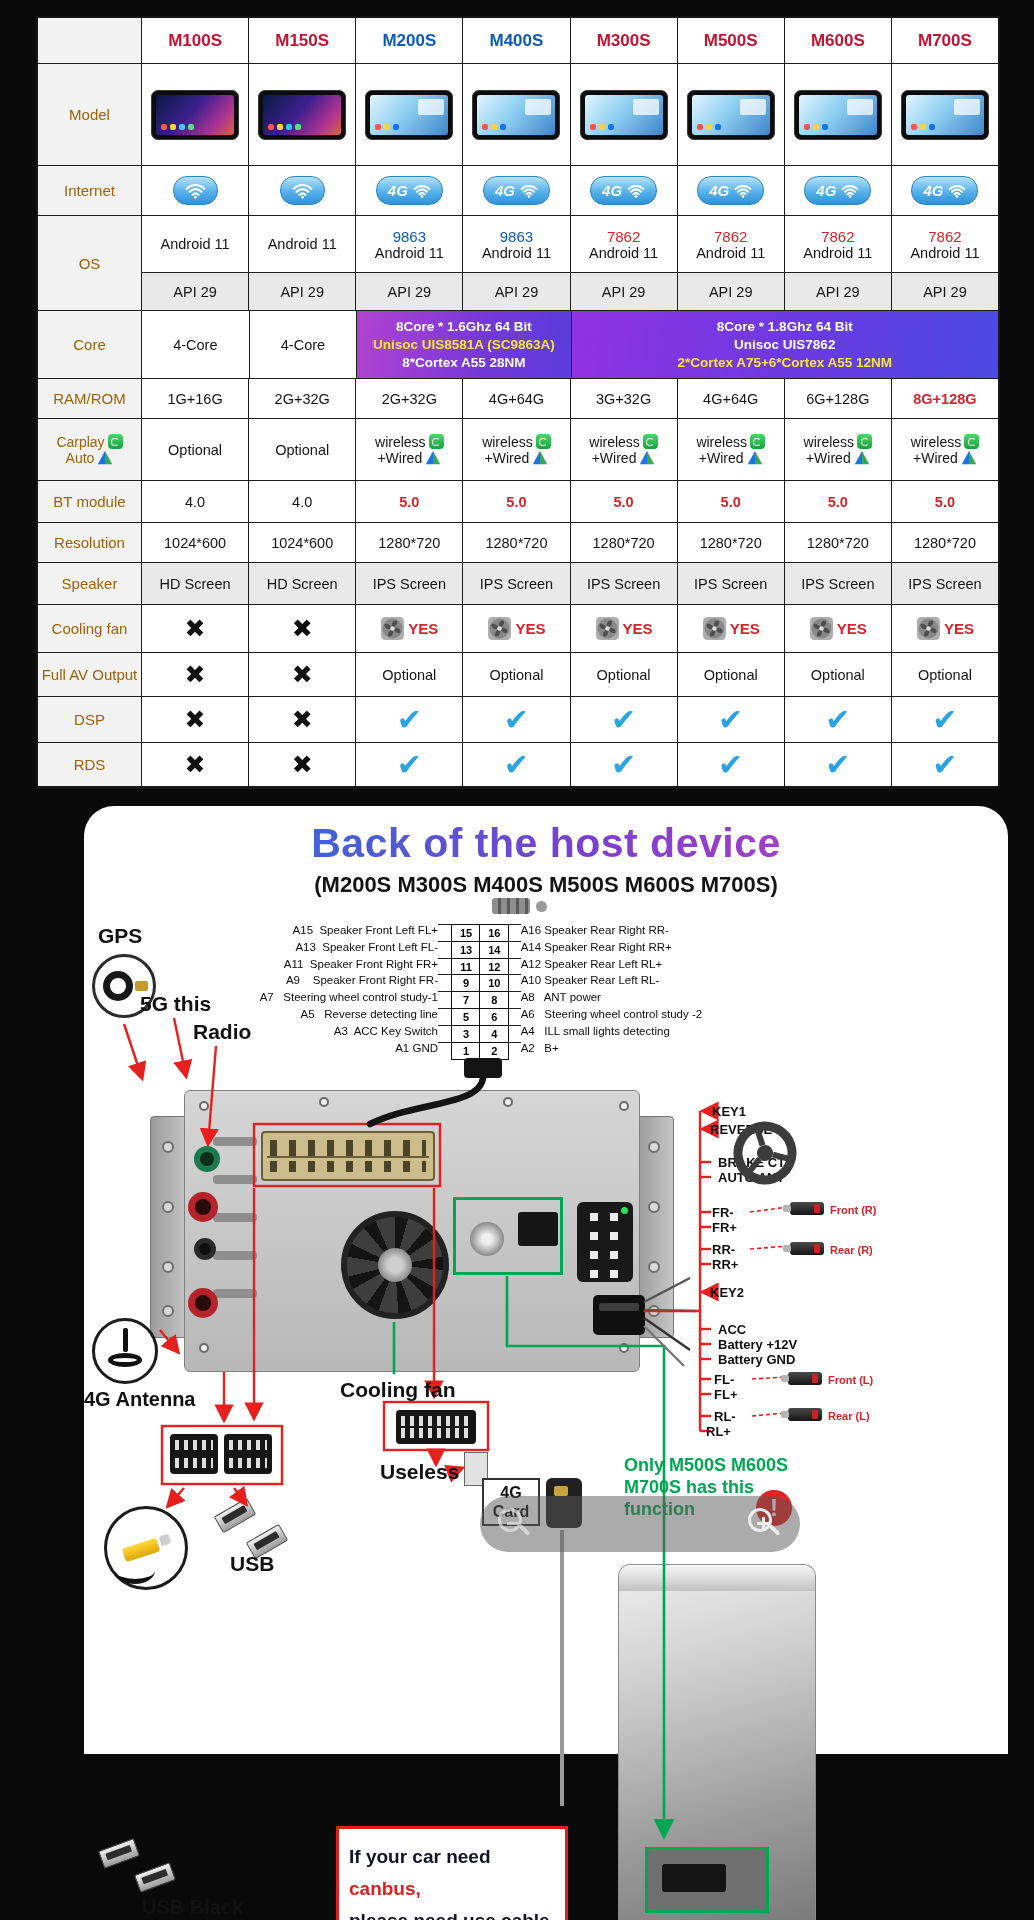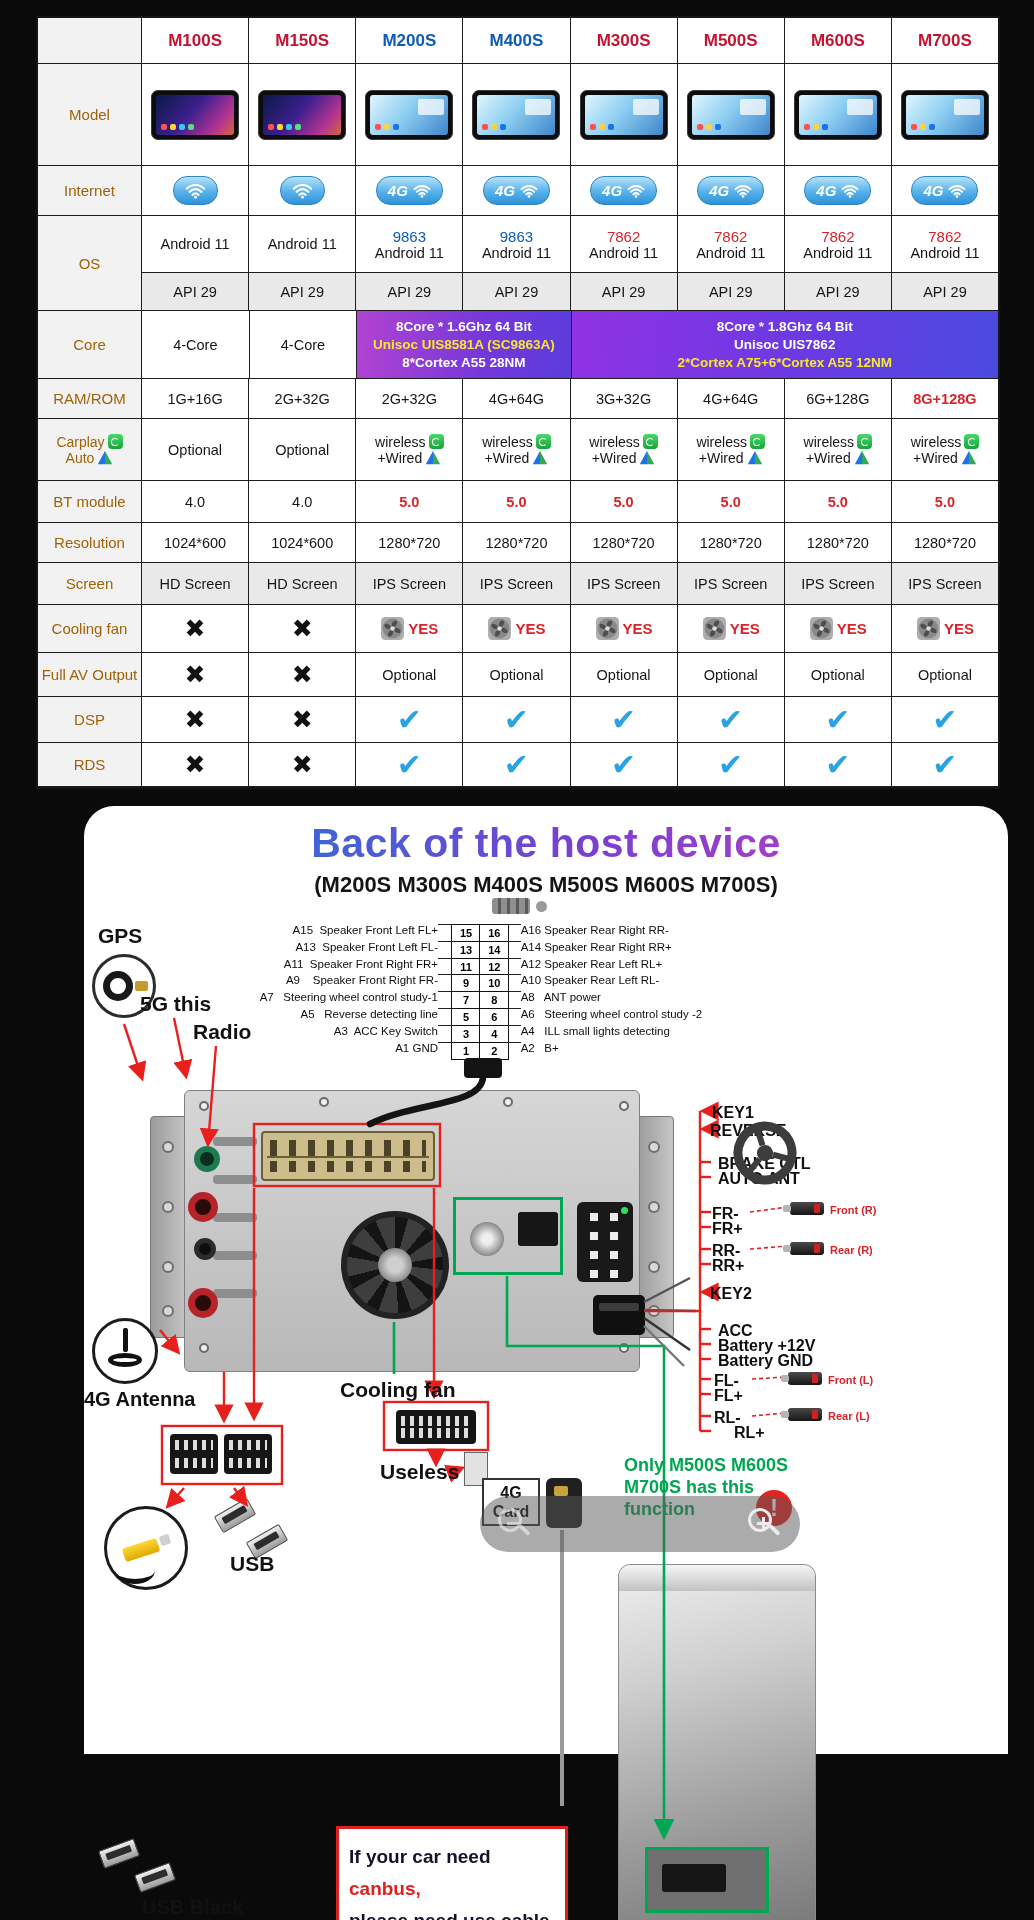--- a/index.html
+++ b/index.html
@@ -41,21 +41,21 @@
   .dsub{position:absolute;left:0;right:0;top:66px;text-align:center;font-size:22px;font-weight:600;color:#141414;z-index:4}
   .pins{position:absolute;left:104px;top:118px;z-index:4}
   .prow{display:flex;align-items:flex-start;height:16.8px}
   .pl{width:250px;text-align:right;font-size:11.5px;white-space:pre;color:#0e0e0e}
   .pr{width:250px;font-size:11.5px;white-space:pre;color:#0e0e0e}
   .tick{width:13px;height:0;border-top:1.6px solid #222}
   .pb{width:30px;height:18px;border:1.7px solid #101010;margin-right:-1.7px;background:#fff;display:flex;align-items:center;justify-content:center;font-size:11px;font-weight:bold;box-sizing:border-box;flex:none}
   .conn{position:absolute;left:408px;top:92px;width:38px;height:16px;border-radius:3px;background:repeating-linear-gradient(90deg,#8f8f8f 0 6px,#5a5a5a 6px 9px);z-index:4}
   .conndot{position:absolute;left:452px;top:95px;width:11px;height:11px;border-radius:50%;background:#9a9a9a;z-index:4}
   .dlab{position:absolute;font-size:21px;color:#111;z-index:4;white-space:nowrap;font-weight:600}
-  .wl{position:absolute;font-size:16px;font-weight:600;color:#101010;z-index:4;white-space:nowrap}
+  .wl{position:absolute;font-size:13px;font-weight:600;color:#101010;z-index:4;white-space:nowrap}
   .rca{position:absolute;width:34px;height:13px;background:linear-gradient(180deg,#4a4a4a,#161616);border-radius:3px;z-index:4}
   .rca::before{content:"";position:absolute;left:-7px;top:3px;width:8px;height:7px;background:#b5b5b5;border-radius:2px}
   .rca::after{content:"";position:absolute;right:4px;top:2px;width:6px;height:9px;background:#c22;border-radius:1px}
   .rcatxt{position:absolute;font-size:11px;font-weight:bold;color:#d8232a;z-index:4;white-space:nowrap}
   .wingL,.wingR{position:absolute;top:310px;width:36px;height:220px;background:linear-gradient(90deg,#9b9b9b,#c6c6c6);border:1px solid #777;border-radius:4px;z-index:1}
   .wingL{left:66px}.wingR{left:552px}
   .hole{position:absolute;width:12px;height:12px;border-radius:50%;background:#d8d8d8;border:2px solid #6e6e6e;box-sizing:border-box}
   .body{position:absolute;left:100px;top:284px;width:454px;height:280px;background:linear-gradient(180deg,#d6d6d6,#b8b8b8);border:1.5px solid #808080;border-radius:6px;z-index:1}
   .vent{position:absolute;left:28px;width:44px;height:9px;background:#8e8e8e;border-radius:4px}
   .knob{position:absolute;border-radius:50%;box-sizing:border-box}
@@ -525,21 +525,21 @@
       <div class="td c">1024*600</div>
       <div class="td c">1280*720</div>
       <div class="td c">1280*720</div>
       <div class="td c">1280*720</div>
       <div class="td c">1280*720</div>
       <div class="td c">1280*720</div>
       <div class="td c">1280*720</div>
     </div>
 
     <div class="tr" style="height:42px">
-      <div class="td lbl">Screen</div>
+      <div class="td lbl">Speaker</div>
       <div class="td c gry">HD Screen</div>
       <div class="td c gry">HD Screen</div>
       <div class="td c gry">IPS Screen</div>
       <div class="td c gry">IPS Screen</div>
       <div class="td c gry">IPS Screen</div>
       <div class="td c gry">IPS Screen</div>
       <div class="td c gry">IPS Screen</div>
       <div class="td c gry">IPS Screen</div>
     </div>
 
@@ -861,21 +861,21 @@
     <div class="wl" style="left:628px;top:414px">FR+</div>
     <div class="wl" style="left:628px;top:436px">RR-</div>
     <div class="wl" style="left:628px;top:451px">RR+</div>
     <div class="wl" style="left:626px;top:479px">KEY2</div>
     <div class="wl" style="left:634px;top:516px">ACC</div>
     <div class="wl" style="left:634px;top:531px">Battery +12V</div>
     <div class="wl" style="left:634px;top:546px">Battery GND</div>
     <div class="wl" style="left:630px;top:566px">FL-</div>
     <div class="wl" style="left:630px;top:581px">FL+</div>
     <div class="wl" style="left:630px;top:603px">RL-</div>
-    <div class="wl" style="left:650px;top:618px">RL+</div>
+    <div class="wl" style="left:622px;top:618px">RL+</div>
 
     <svg class="abs" style="left:646px;top:312px;z-index:4" width="70" height="70" viewBox="0 0 70 70">
       <g transform="rotate(-18 35 35)">
           <circle cx="35" cy="35" r="27" stroke="#3c3c3c" stroke-width="9" fill="none"></circle>
           <circle cx="35" cy="35" r="8" fill="#3c3c3c"></circle>
           <path d="M35 27V12M28 39L14 48M42 39L56 48" stroke="#3c3c3c" stroke-width="6" fill="none"></path>
         </g>
     </svg>
 
     <div class="rca" style="left:706px;top:396px"></div>

